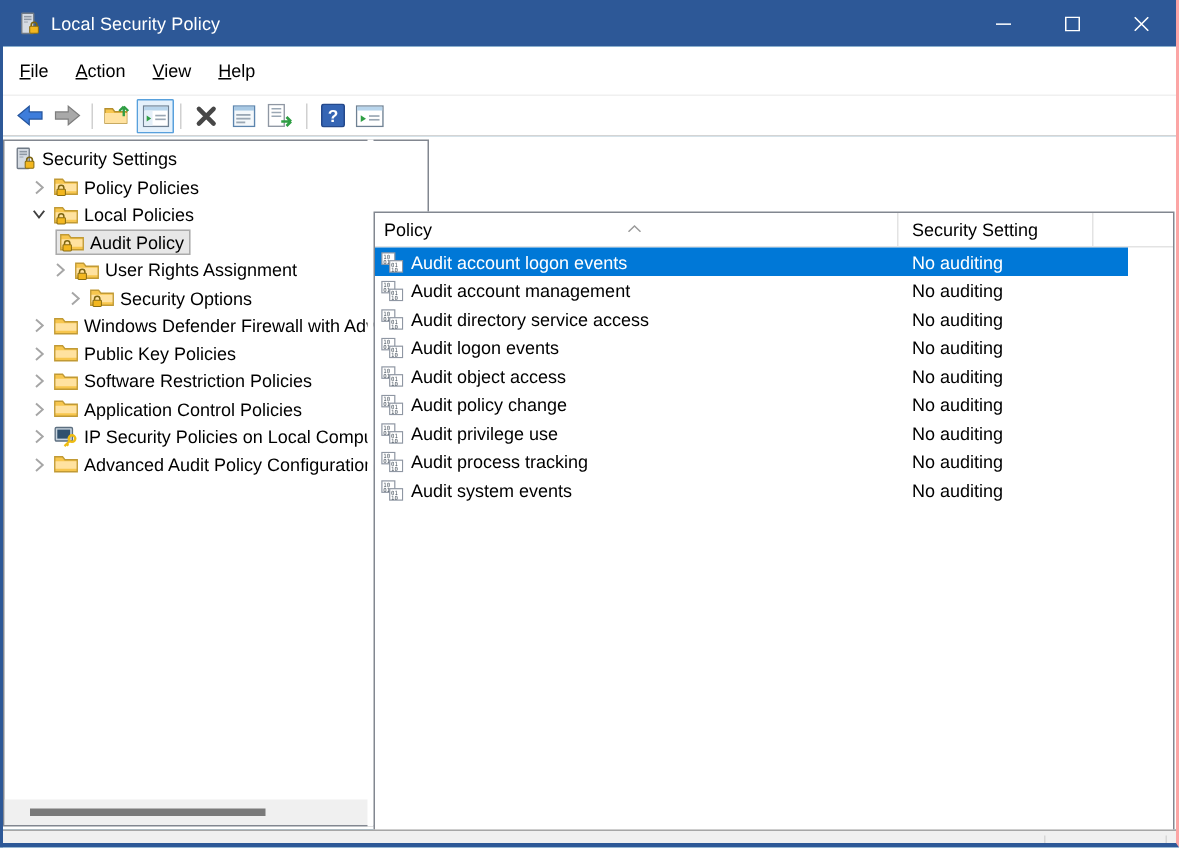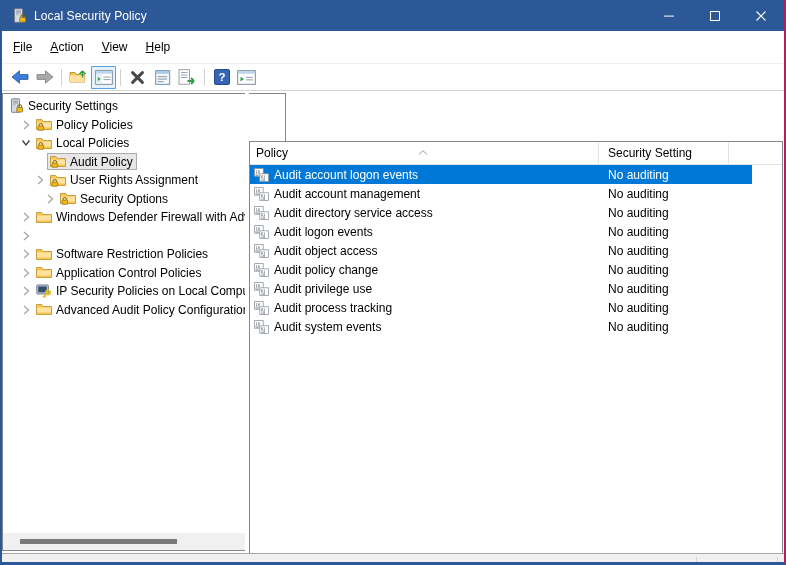--- a/index.html
+++ b/index.html
@@ -1,20 +1,20 @@
 <!DOCTYPE html>
 <html><head>
 <meta charset="utf-8">
 <style>
   * { box-sizing: border-box; margin: 0; padding: 0; }
   html,body { background:#ffffff; }
   body { font-family: "Liberation Sans", "DejaVu Sans", sans-serif; font-size: 12px; color:#000; }
 
   .window { position:relative; width:786px; height:565px; background:#0369a1;
-    border-left:2px solid #2d5897; border-right:2px solid #be185d; border-bottom:3px solid #2d5897; overflow:hidden; }
+    border-left:2px solid #2d5897; border-right:2px solid #fca5a5; border-bottom:3px solid #2d5897; overflow:hidden; }
 
   
   .titlebar { height:31px; background:#2d5897; display:flex; align-items:center; color:#fff; }
   .app-icon { width:16px; height:16px; margin:0 7px 0 9px; flex:0 0 16px; }
   .title-text { font-size:12px; letter-spacing:.1px; }
   .win-controls { margin-left:auto; display:flex; height:100%; }
   .win-btn { width:46px; height:100%; display:flex; align-items:center; justify-content:center; }
   .win-btn svg { display:block; }
 
   
@@ -249,21 +249,21 @@
                   <path d="M0.5 1.5 h5.2 l1.6 2 h8.2 v8 h-15z" fill="#f7c64e"></path>
                   <path d="M0.5 4.5 h15 v5 h-15z" fill="#ffe2a0"></path>
                   <path d="M0.5 1.5 h5.2 l1.6 2 h8.2 v8 h-15z" fill="none" stroke="#c19a35" stroke-width="0.9"></path>
                   <path d="M3 8.3 v-1 a1.8 1.8 0 0 1 3.6 0 v1" fill="none" stroke="#7c6410" stroke-width="1"></path>
                   <rect x="2" y="8.1" width="5.6" height="4.2" rx="0.6" fill="#f3b71f" stroke="#8a6d12" stroke-width="0.7"></rect>
                 </svg>
               </span>
               <span class="tw-label">Local Policies</span>
             </span>
           </div>
-          <div class="tree-row selected" style="padding-left: 30px;">
+          <div class="tree-row selected" style="padding-left: 20px;">
             <span class="tw-arrow"></span>
             <span class="tree-sel">
               <span class="tw-icon">
                 <svg width="16" height="13" viewBox="0 0 16 13">
                   <path d="M0.5 1.5 h5.2 l1.6 2 h8.2 v8 h-15z" fill="#f7c64e"></path>
                   <path d="M0.5 4.5 h15 v5 h-15z" fill="#ffe2a0"></path>
                   <path d="M0.5 1.5 h5.2 l1.6 2 h8.2 v8 h-15z" fill="none" stroke="#c19a35" stroke-width="0.9"></path>
                   <path d="M3 8.3 v-1 a1.8 1.8 0 0 1 3.6 0 v1" fill="none" stroke="#7c6410" stroke-width="1"></path>
                   <rect x="2" y="8.1" width="5.6" height="4.2" rx="0.6" fill="#f3b71f" stroke="#8a6d12" stroke-width="0.7"></rect>
                 </svg>
@@ -324,20 +324,30 @@
                 </svg>
               </span>
               <span class="tw-label">Windows Defender Firewall with Adva</span>
             </span>
           </div>
           <div class="tree-row" style="padding-left: 16px;">
             <span class="tw-arrow">
               <svg width="8" height="10" viewBox="0 0 8 10">
                 <path d="M2 1 L6.5 5 L2 9" fill="none" stroke="#a6a6a6" stroke-width="1.3"></path>
               </svg>
+            </span>
+            <span class="tree-sel">
+              <span class="tw-icon">
+                <svg width="16" height="13" viewBox="0 0 16 13">
+                  <path d="M0.5 1.5 h5.2 l1.6 2 h8.2 v8 h-15z" fill="#f7c64e"></path>
+                  <path d="M0.5 4.5 h15 v5 h-15z" fill="#ffe2a0"></path>
+                  <path d="M0.5 1.5 h5.2 l1.6 2 h8.2 v8 h-15z" fill="none" stroke="#c19a35" stroke-width="0.9"></path>
+                </svg>
+              </span>
+              <span class="tw-label">Public Key Policies</span>
             </span>
           </div>
           <div class="tree-row" style="padding-left: 16px;">
             <span class="tw-arrow">
               <svg width="8" height="10" viewBox="0 0 8 10">
                 <path d="M2 1 L6.5 5 L2 9" fill="none" stroke="#a6a6a6" stroke-width="1.3"></path>
               </svg>
             </span>
             <span class="tree-sel">
               <span class="tw-icon">

